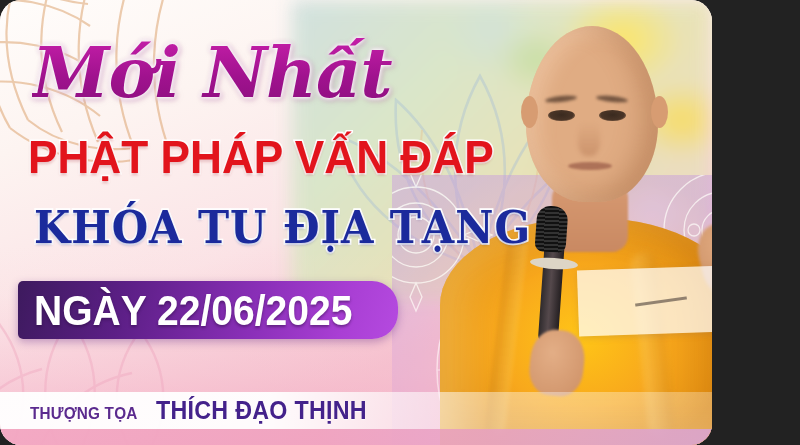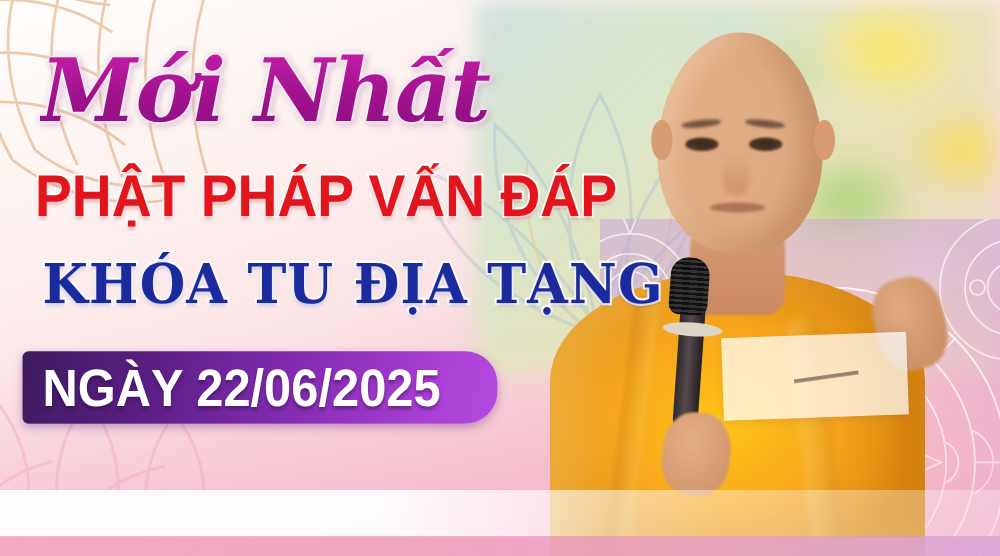--- a/index.html
+++ b/index.html
@@ -2,25 +2,26 @@
 <html><head>
 <meta charset="utf-8">
 <style>
   html, body {
     margin: 0;
     padding: 0;
     background: #222;
   }
   #poster {
     position: relative;
-    width: 800px;
+    width: 712px;
     height: 445px;
     overflow: hidden;
     font-family: "Liberation Sans", sans-serif;
     background: #fdf6f3;
+    border-radius: 21px;
   }
 
   
   .bg-base {
     position: absolute;
     inset: 0;
     background:
       linear-gradient(160deg, #fffdfb 0%, #fdf4f1 22%, #fbe3e6 48%, #f6c3cf 72%, #f3b3c4 100%);
   }
   
@@ -521,15 +522,18 @@
   </div>
 
   <div class="headline-1">Mới Nhất</div>
   <div class="headline-2">PHẬT PHÁP VẤN ĐÁP</div>
   <div class="headline-3">KHÓA TU ĐỊA TẠNG</div>
 
   <div class="date-banner"></div>
   <div class="date-text">NGÀY 22/06/2025</div>
 
   <div class="footer-band"></div>
+  <div class="footer-text">
+    <span class="footer-pre">THƯỢNG TỌA</span><span class="footer-name">THÍCH ĐẠO THỊNH</span>
+  </div>
   <div class="footer-strip-bottom"></div>
 
 </div>
 
 </body></html>

